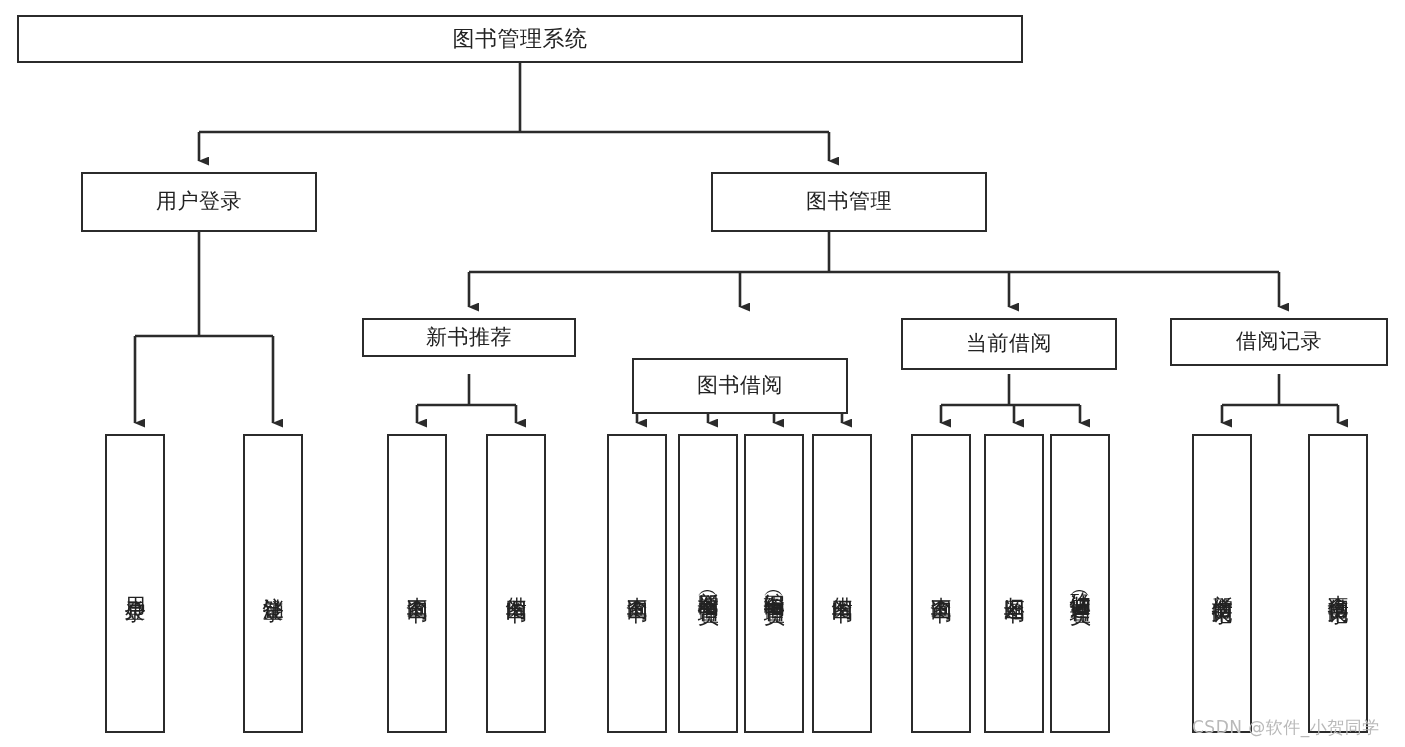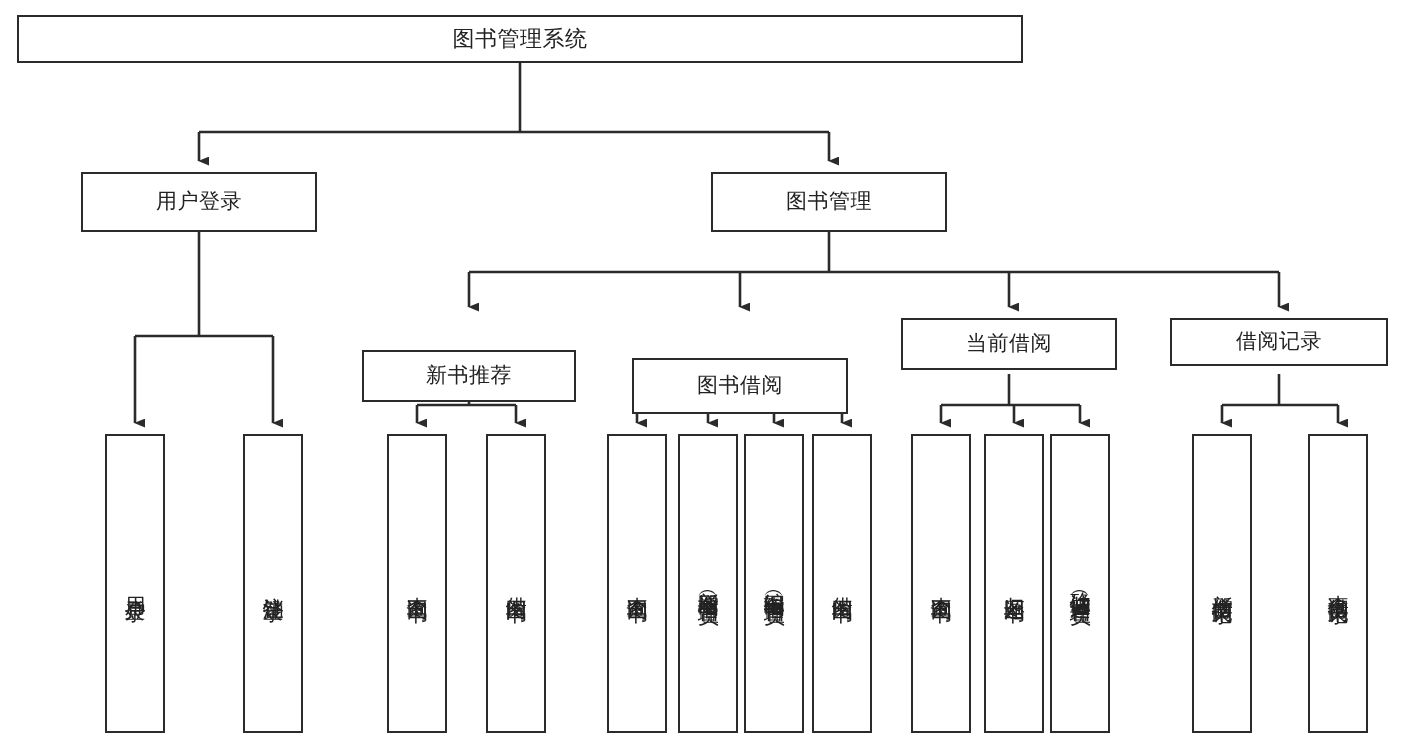--- a/index.html
+++ b/index.html
@@ -123,24 +123,24 @@
       </g>
   </svg>
 
   <div id="node-layer">
       <div class="node horiz root" style="left: 17px; top: 15px; width: 1006px; height: 48px;">
         <span class="node-label">图书管理系统</span>
       </div>
       <div class="node horiz" style="left: 81px; top: 172px; width: 236px; height: 60px;">
         <span class="node-label">用户登录</span>
       </div>
-      <div class="node horiz" style="left: 711px; top: 172px; width: 236px; height: 60px;">
+      <div class="node horiz" style="left: 711px; top: 172px; width: 276px; height: 60px;">
         <span class="node-label">图书管理</span>
       </div>
-      <div class="node horiz" style="left: 362px; top: 318px; width: 214px; height: 52px; margin-top: 32px;">
+      <div class="node horiz" style="left: 362px; top: 318px; width: 214px; height: 39px;">
         <span class="node-label">新书推荐</span>
       </div>
       <div class="node horiz" style="left: 632px; top: 318px; width: 216px; height: 56px; margin-top: 40px;">
         <span class="node-label">图书借阅</span>
       </div>
       <div class="node horiz" style="left: 901px; top: 318px; width: 216px; height: 52px;">
         <span class="node-label">当前借阅</span>
       </div>
       <div class="node horiz" style="left: 1170px; top: 318px; width: 218px; height: 48px;">
         <span class="node-label">借阅记录</span>
@@ -179,14 +179,15 @@
         <span class="node-label">确认归还（管理员）</span>
       </div>
       <div class="node vert" style="left: 1192px; top: 434px; width: 60px; height: 299px;">
         <span class="node-label">新增借阅记录</span>
       </div>
       <div class="node vert" style="left: 1308px; top: 434px; width: 60px; height: 299px;">
         <span class="node-label">查询借阅记录</span>
       </div>
     </div>
 
+  <div class="watermark" style="left:1192px; top:716px;">CSDN @软件_小贺同学</div>
 
 </div>
 
 </body></html>

